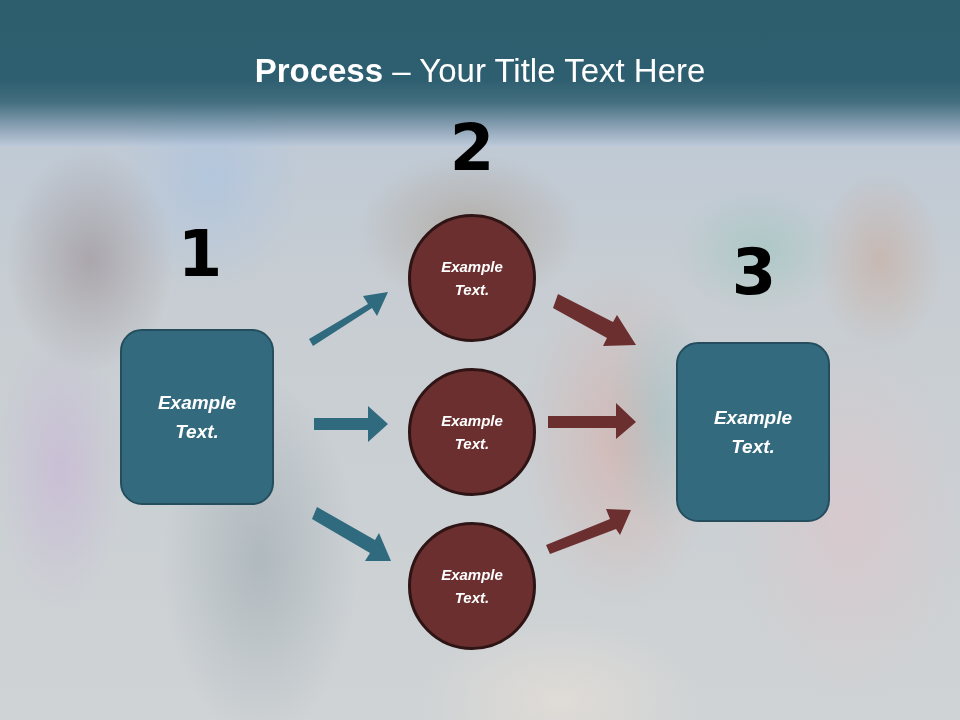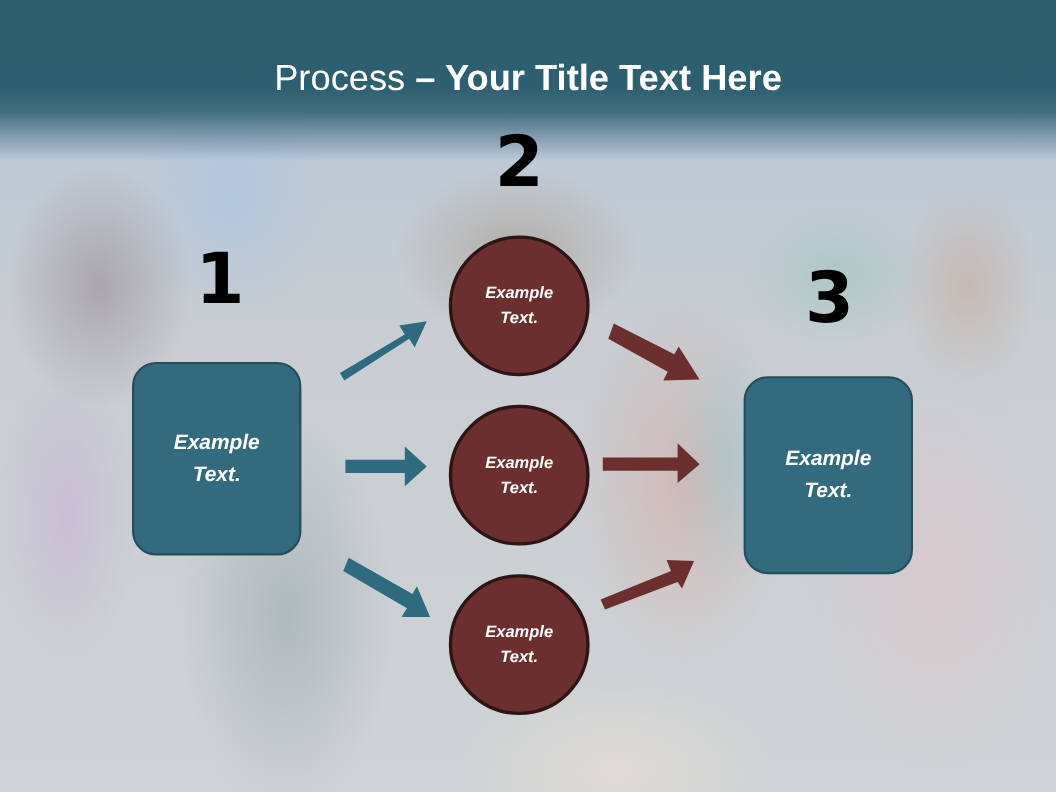--- a/index.html
+++ b/index.html
@@ -26,22 +26,22 @@
     }
     .header {
       position: absolute; left: 0; top: 0; width: 960px; height: 146px;
       background: linear-gradient(180deg, #2d5e6e 0%, #2e5f70 55%, rgba(46,95,112,0.85) 70%, rgba(110,140,165,0.5) 90%, rgba(180,200,225,0.35) 100%);
     }
     .title {
       position: absolute; left: 0; top: 52px; width: 960px; text-align: center;
       color: #ffffff; font-size: 33px; font-family: "Liberation Sans", sans-serif;
       letter-spacing: 0px;
     }
-    .title b { font-weight: normal; }
-    .title span.rest { font-weight: bold; }
+    .title b { font-weight: bold; }
+    .title span.rest { font-weight: normal; }
 
     .num {
       position: absolute; color: #000; font-weight: bold;
       font-family: "DejaVu Sans", sans-serif; font-size: 64px; line-height: 1;
       text-align: center; width: 80px;
     }
     .box {
       position: absolute; width: 154px; height: 176px;
       background: #346a7e; border: 2px solid #244e5e; border-radius: 22px;
       display: flex; align-items: center; justify-content: center; text-align: center;

